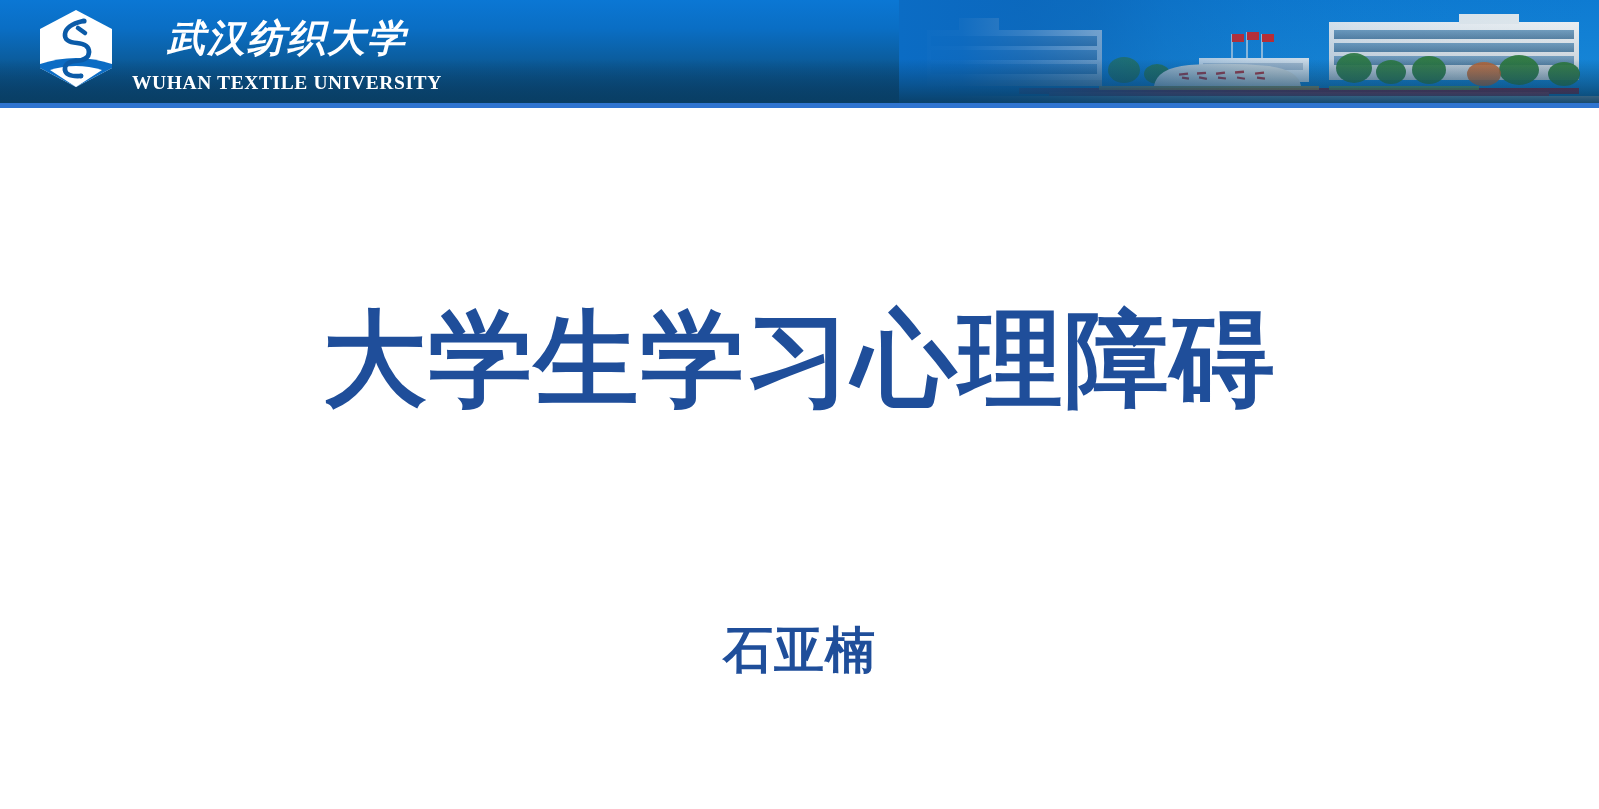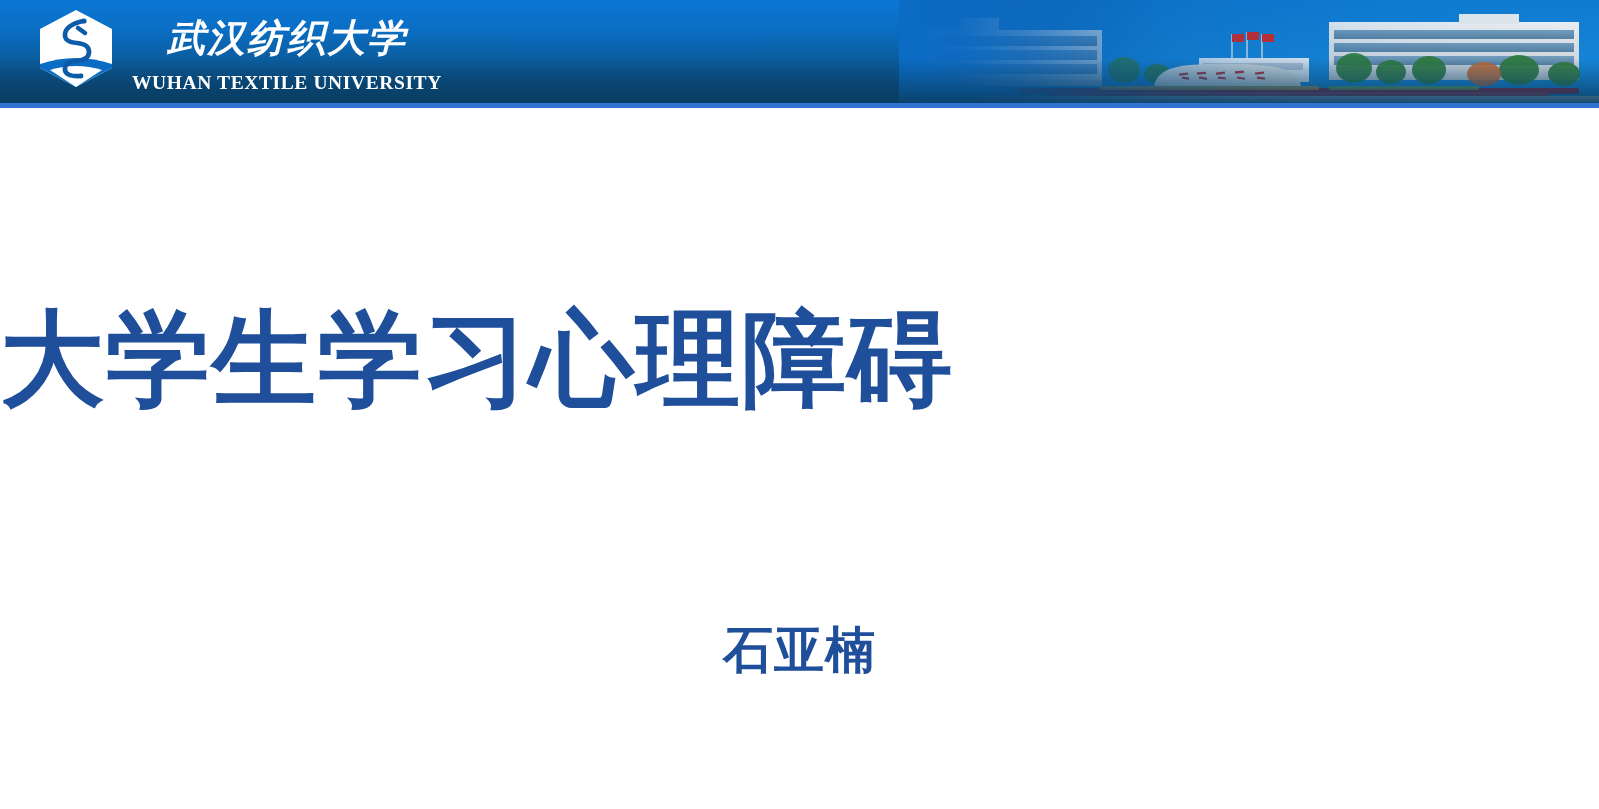--- a/index.html
+++ b/index.html
@@ -112,21 +112,21 @@
     margin-top: 11px;
     text-align: center;
   }
 
   
   .title {
     position: absolute;
     left: 0;
     top: 298px;
     width: 1599px;
-    text-align: left;
+    text-align: center;
     color: #1f4e9a;
     font-size: 104px;
     font-weight: 700;
     letter-spacing: 2px;
     line-height: 1.18;
     white-space: nowrap;
   }
 
   .author {
     position: absolute;

